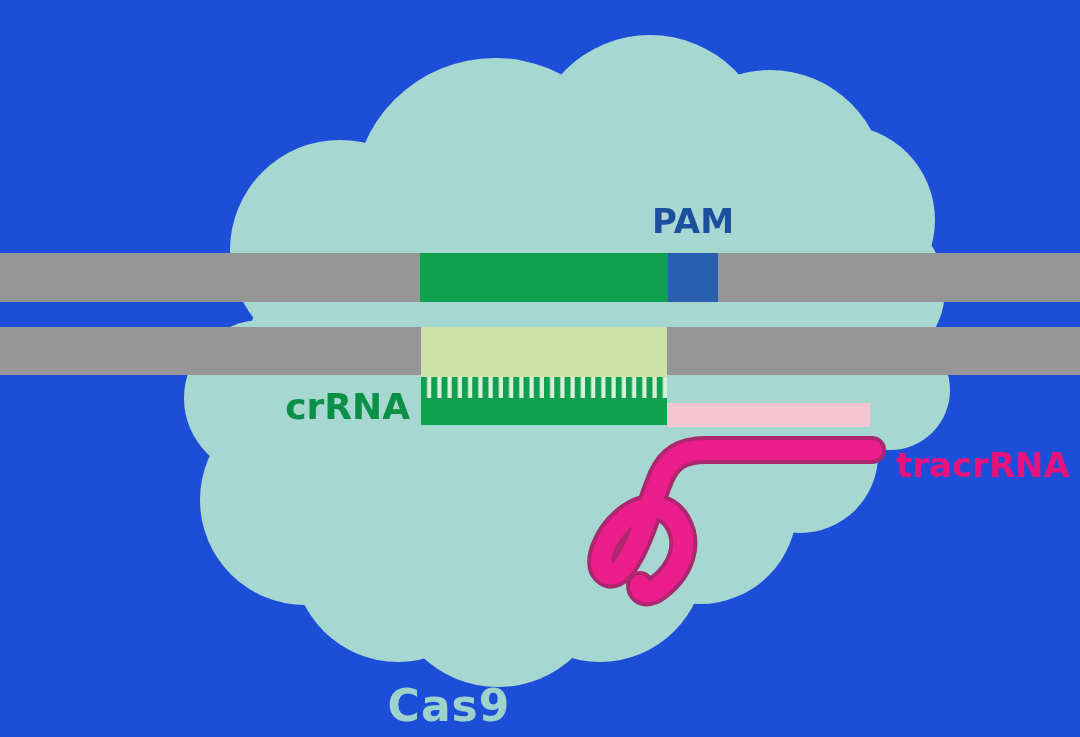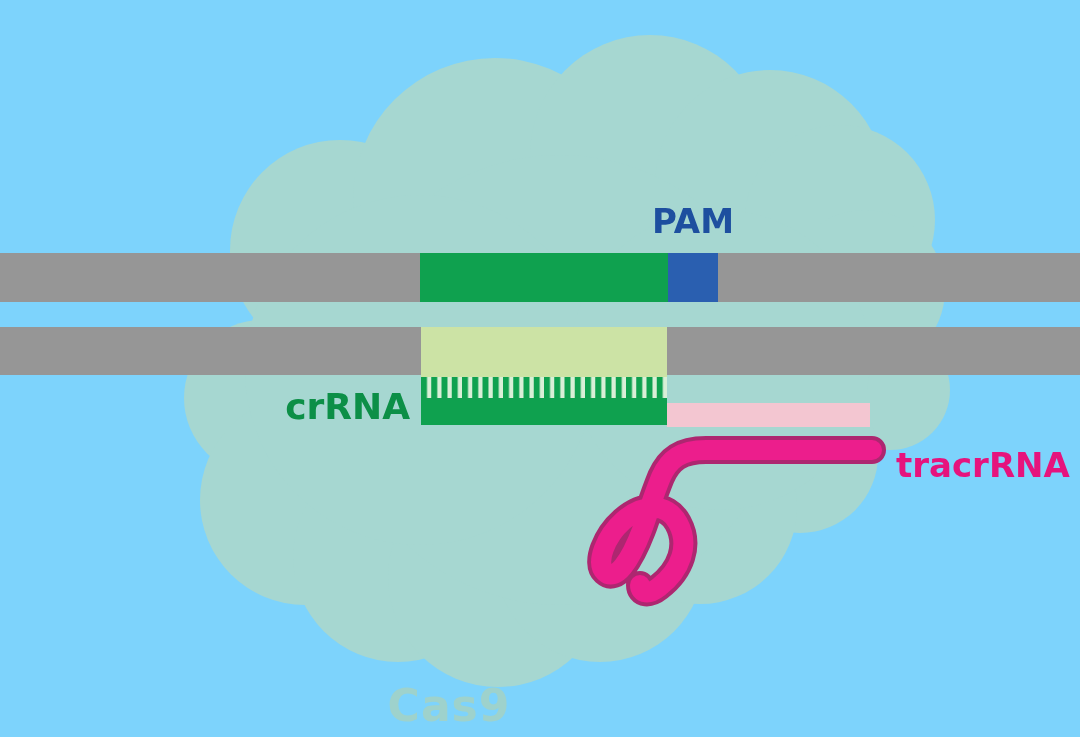--- a/index.html
+++ b/index.html
@@ -4,21 +4,21 @@
 <style>
   html, body {
     margin: 0;
     padding: 0;
     background: #ffffff;
   }
   .stage {
     position: relative;
     width: 1080px;
     height: 737px;
-    background: #7dd3fc;
+    background: #1d4ed8;
     overflow: hidden;
     font-family: "DejaVu Sans", sans-serif;
     text-align: right;
   }
   svg { display: block; }
   text {
     font-family: "DejaVu Sans", "Liberation Sans", sans-serif;
     font-weight: bold;
   }
   .lbl-pam      { font-size: 34px; }

